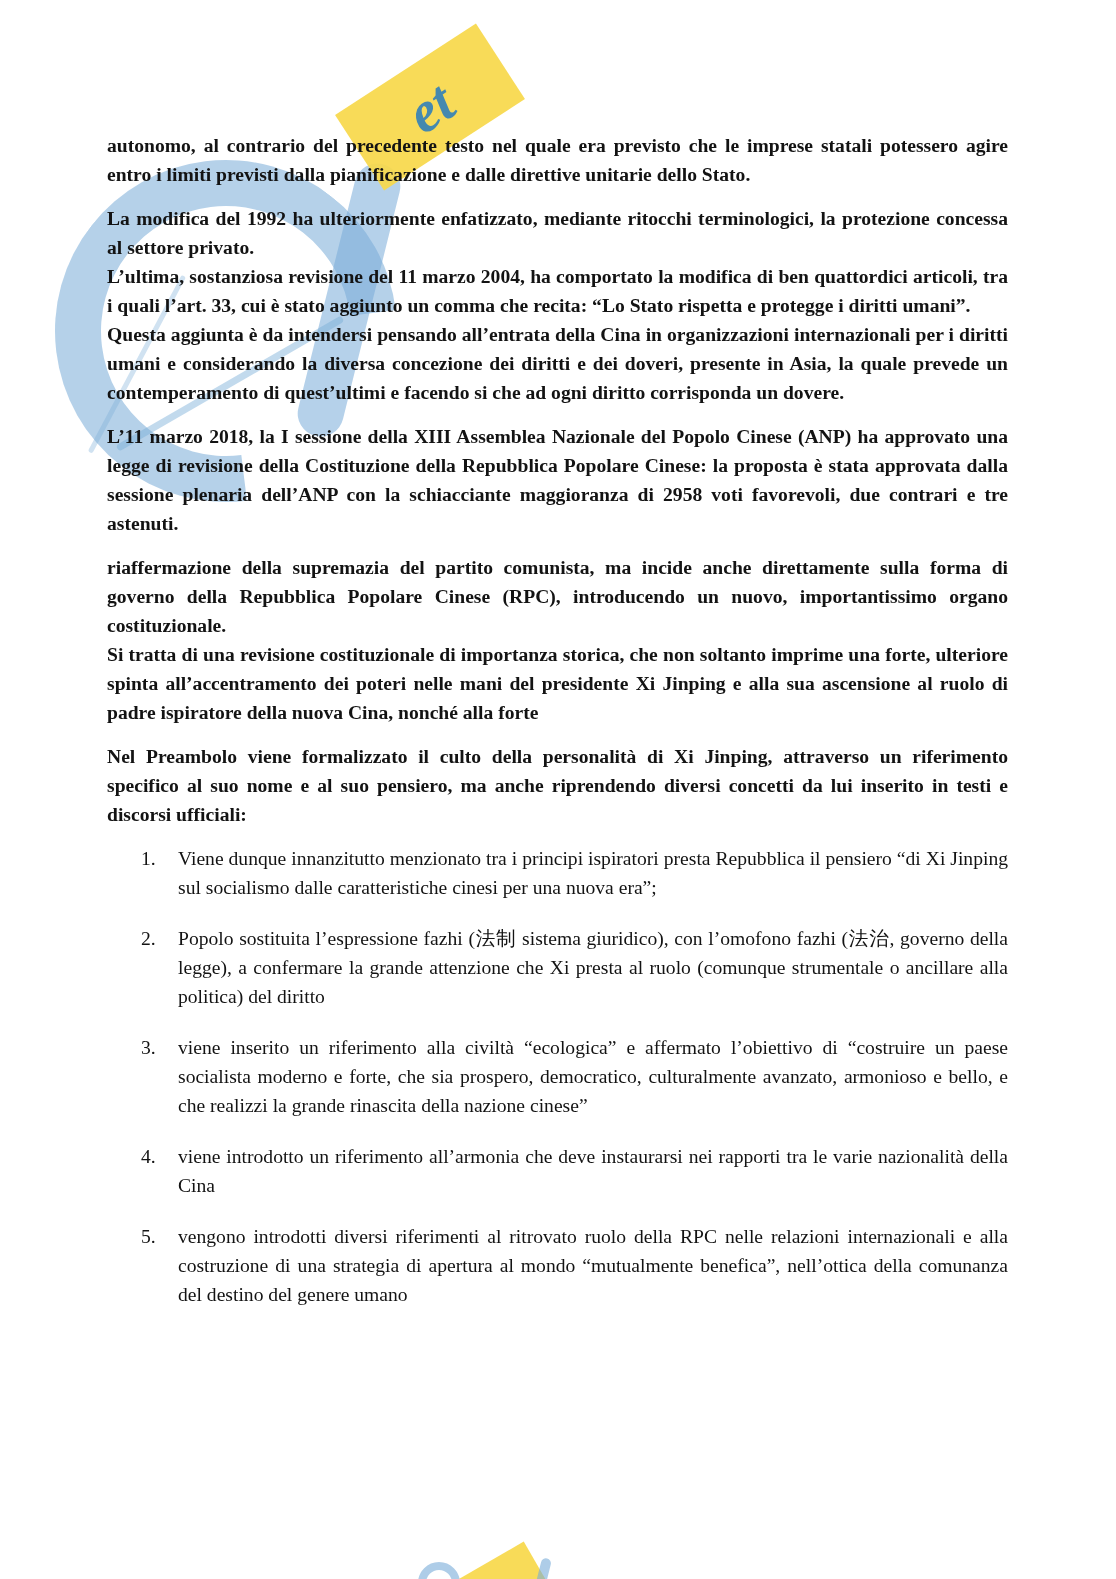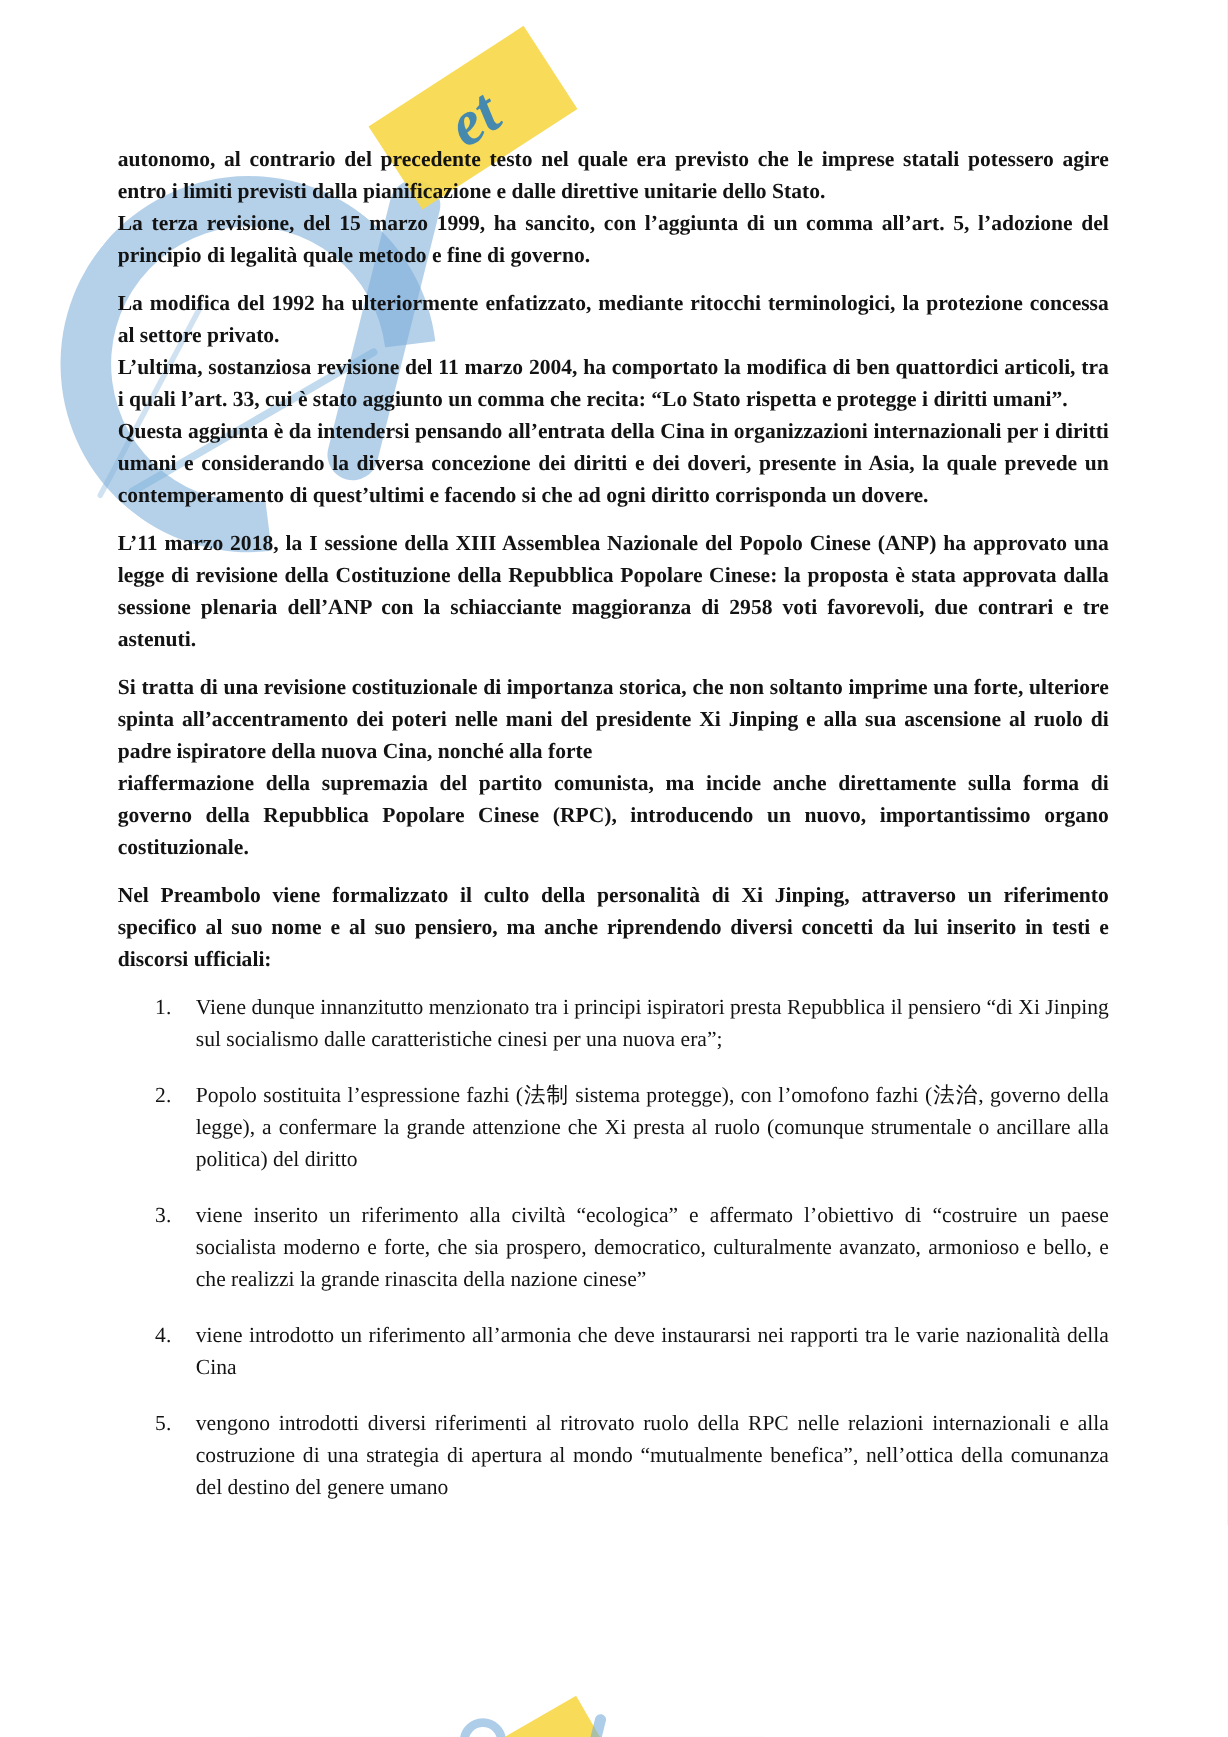--- a/index.html
+++ b/index.html
@@ -139,55 +139,54 @@
     <div class="wm-swoosh2"></div>
     <div class="wm-tag">
       <span class="wm-tag-text">et</span>
     </div>
   </div>
 
   <div class="content">
 
     <div class="section">
       <p>autonomo, al contrario del precedente testo nel quale era previsto che le imprese statali potessero agire entro i limiti previsti dalla pianificazione e dalle direttive unitarie dello Stato.</p>
-      <p>La terza revisione, del 15 marzo 1999, ha sancito, con l’aggiunta di un comma all’art. 5, l’adozione del principio di legalità quale metodo e fine di governo.</p>
     </div>
 
     <div class="section">
       <p>La modifica del 1992 ha ulteriormente enfatizzato, mediante ritocchi terminologici, la protezione concessa al settore privato.</p>
       <p>L’ultima, sostanziosa revisione del 11 marzo 2004, ha comportato la modifica di ben quattordici articoli, tra i quali l’art. 33, cui è stato aggiunto un comma che recita: “Lo Stato rispetta e protegge i diritti umani”.</p>
       <p>Questa aggiunta è da intendersi pensando all’entrata della Cina in organizzazioni internazionali per i diritti umani e considerando la diversa concezione dei diritti e dei doveri, presente in Asia, la quale prevede un contemperamento di quest’ultimi e facendo si che ad ogni diritto corrisponda un dovere.</p>
     </div>
 
     <div class="section">
       <p>L’11 marzo 2018, la I sessione della XIII Assemblea Nazionale del Popolo Cinese (ANP) ha approvato una legge di revisione della Costituzione della Repubblica Popolare Cinese: la proposta è stata approvata dalla sessione plenaria dell’ANP con la schiacciante maggioranza di 2958 voti favorevoli, due contrari e tre astenuti.</p>
     </div>
 
     <div class="section">
+      <p>riaffermazione della supremazia del partito comunista, ma incide anche direttamente sulla forma di governo della Repubblica Popolare Cinese (RPC), introducendo un nuovo, importantissimo organo costituzionale.</p>
       <p>Si tratta di una revisione costituzionale di importanza storica, che non soltanto imprime una forte, ulteriore spinta all’accentramento dei poteri nelle mani del presidente Xi Jinping e alla sua ascensione al ruolo di padre ispiratore della nuova Cina, nonché alla forte</p>
-      <p>riaffermazione della supremazia del partito comunista, ma incide anche direttamente sulla forma di governo della Repubblica Popolare Cinese (RPC), introducendo un nuovo, importantissimo organo costituzionale.</p>
     </div>
 
     <div class="section">
       <p>Nel Preambolo viene formalizzato il culto della personalità di Xi Jinping, attraverso un riferimento specifico al suo nome e al suo pensiero, ma anche riprendendo diversi concetti da lui inserito in testi e discorsi ufficiali:</p>
     </div>
 
     <div class="list">
 
       <div class="list-item">
         <span class="li-num">1.</span>
         <div class="li-text">
           <span>Viene dunque innanzitutto menzionato tra i principi ispiratori presta Repubblica il pensiero “di Xi Jinping sul socialismo dalle caratteristiche cinesi per una nuova era”;</span>
         </div>
       </div>
 
       <div class="list-item">
         <span class="li-num">2.</span>
         <div class="li-text">
-          <span>Popolo sostituita l’espressione </span><span class="it">fazhi</span><span> (法制 sistema protegge), con l’omofono </span><span class="it">fazhi</span><span> (法治, governo della legge), a confermare la grande attenzione che Xi presta al ruolo (comunque strumentale o ancillare alla politica) del diritto</span>
+          <span>Popolo sostituita l’espressione </span><span class="it">fazhi</span><span> (法制 sistema giuridico), con l’omofono </span><span class="it">fazhi</span><span> (法治, governo della legge), a confermare la grande attenzione che Xi presta al ruolo (comunque strumentale o ancillare alla politica) del diritto</span>
         </div>
       </div>
 
       <div class="list-item">
         <span class="li-num">3.</span>
         <div class="li-text">
           <span>viene inserito un riferimento alla civiltà “ecologica” e affermato l’obiettivo di “costruire un paese socialista moderno e forte, che sia prospero, democratico, culturalmente avanzato, armonioso e bello, e che realizzi la grande rinascita della nazione cinese”</span>
         </div>
       </div>
 

